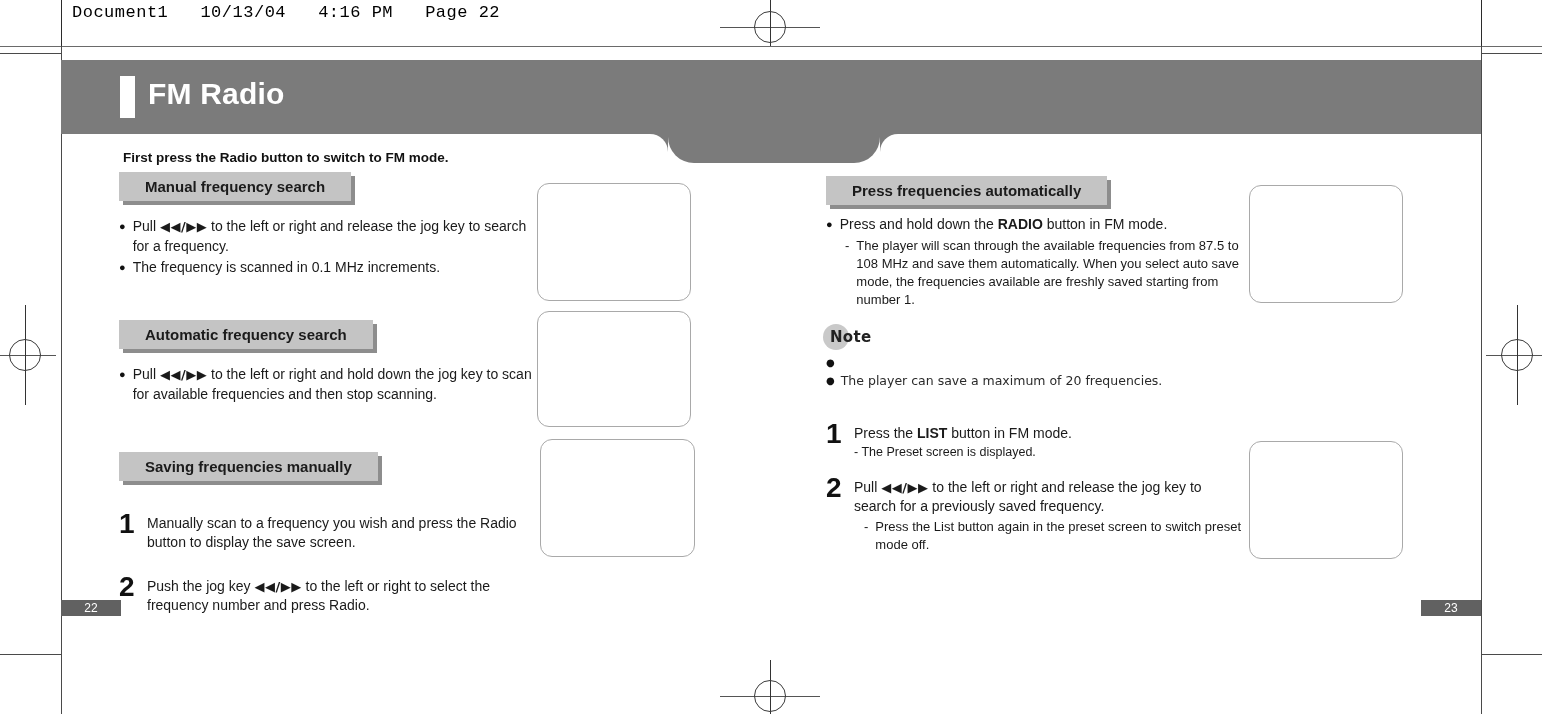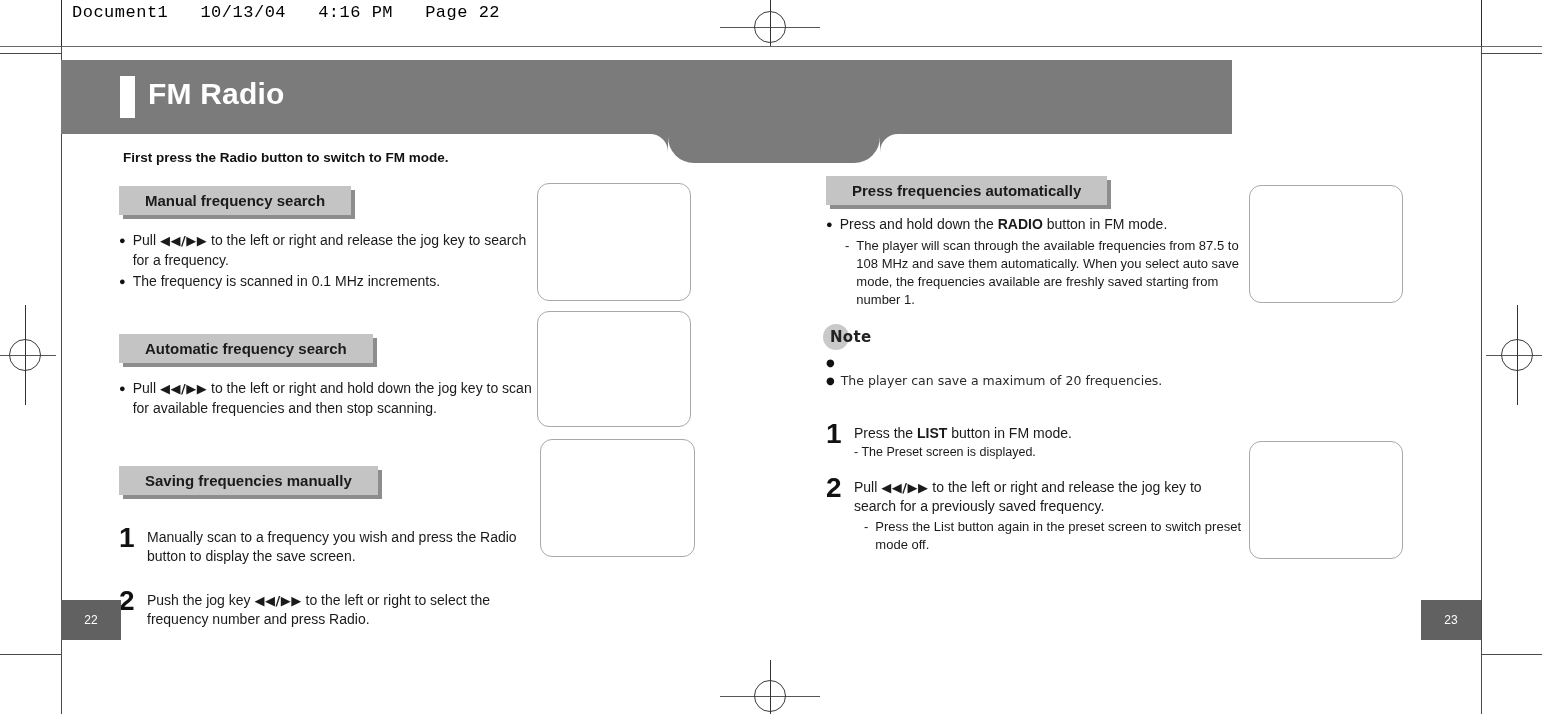--- a/index.html
+++ b/index.html
@@ -70,21 +70,21 @@
     top: 46px;
     width: 1420px;
     height: 608px;
   }
 
   
   .banner {
     position: absolute;
     left: 0;
     top: 14px;
-    width: 1171px;
+    width: 1420px;
     height: 74px;
     background: #7b7b7b;
   }
   .banner-accent {
     position: absolute;
     left: 59px;
     top: 16px;
     width: 15px;
     height: 42px;
     background: #ffffff;
@@ -135,21 +135,21 @@
     top: 104px;
     font-size: 13.5px;
     font-weight: bold;
     color: #111;
   }
 
   
   .col-left {
     position: absolute;
     left: 58px;
-    top: 140px;
+    top: 126px;
     width: 420px;
   }
   .col-right {
     position: absolute;
     left: 765px;
     top: 130px;
     width: 420px;
   }
 
   
@@ -270,21 +270,21 @@
     border: 1.5px solid #a9a9a9;
     border-radius: 12px;
     background: #ffffff;
     box-sizing: border-box;
   }
 
   
   .page-chip {
     position: absolute;
     width: 60px;
-    height: 40px;
+    height: 16px;
     background: #616161;
     color: #ffffff;
     font-size: 12px;
     display: flex;
     align-items: center;
     justify-content: center;
   }
 </style>
 </head>
 <body>

